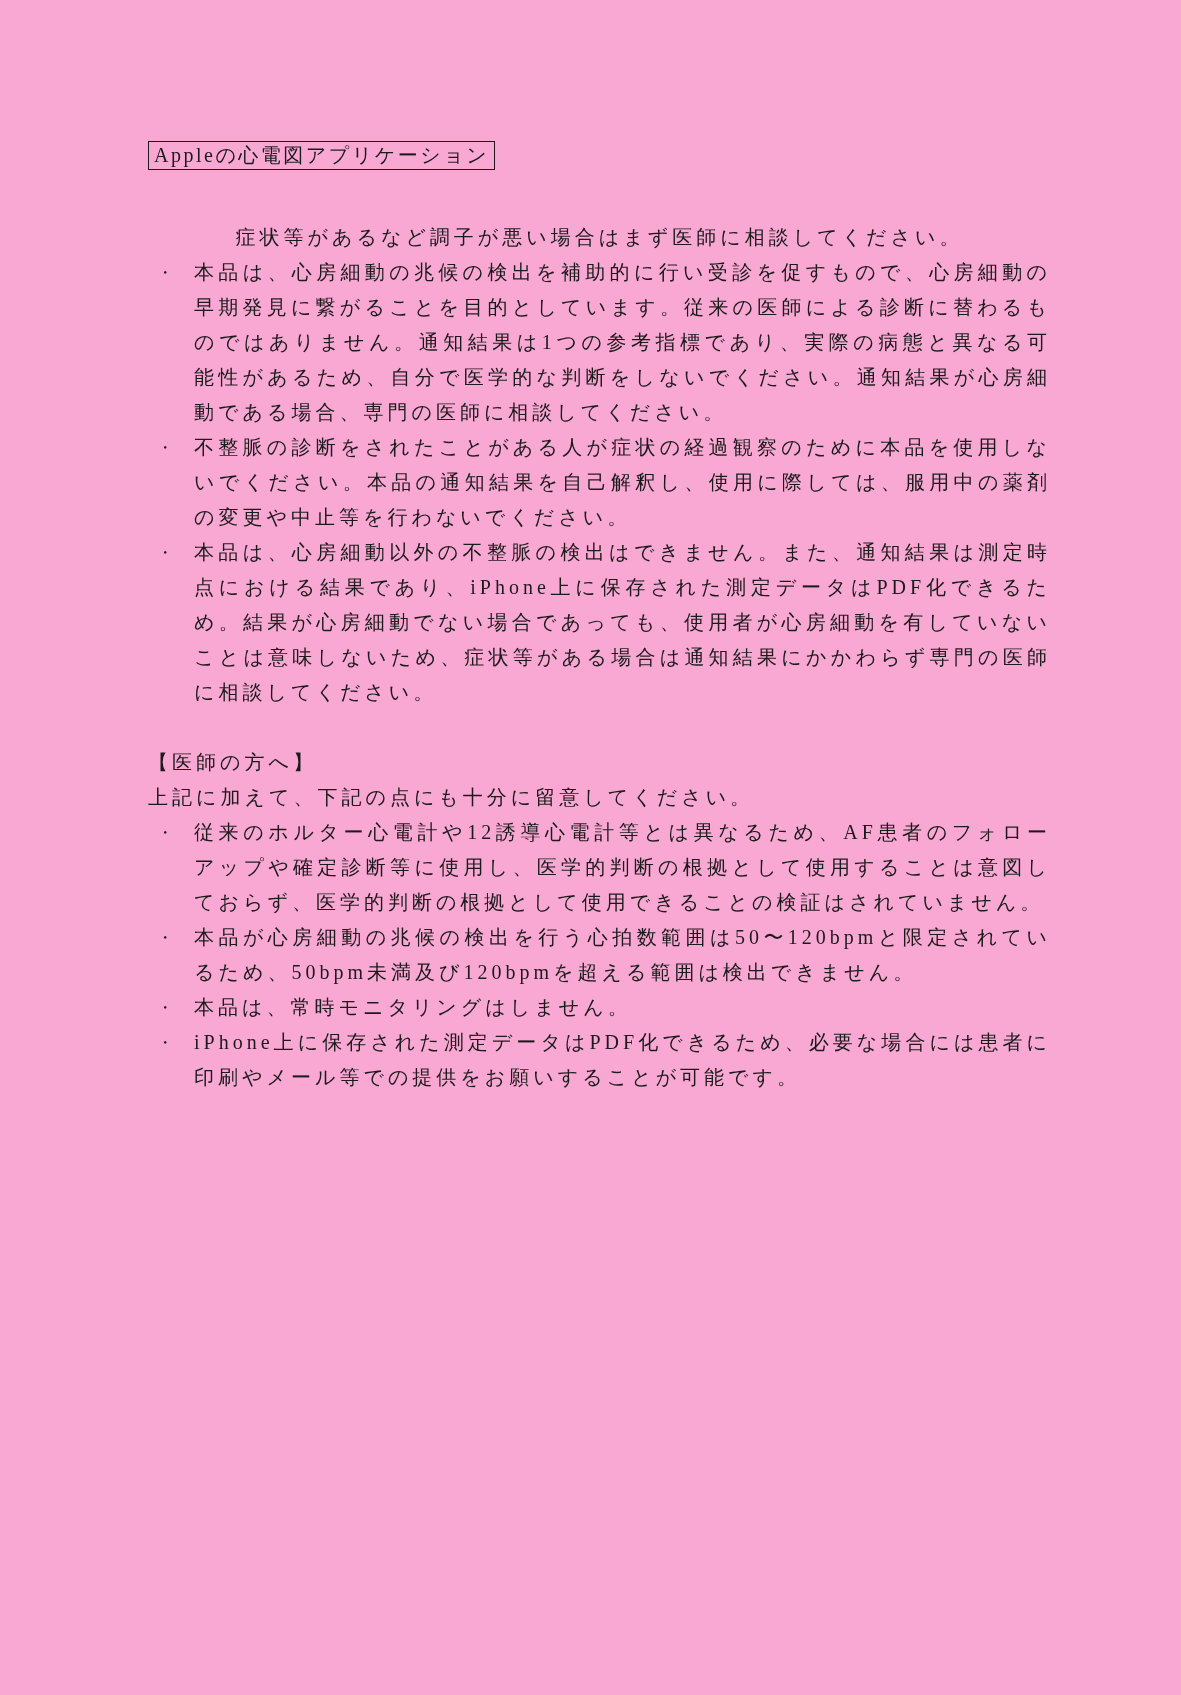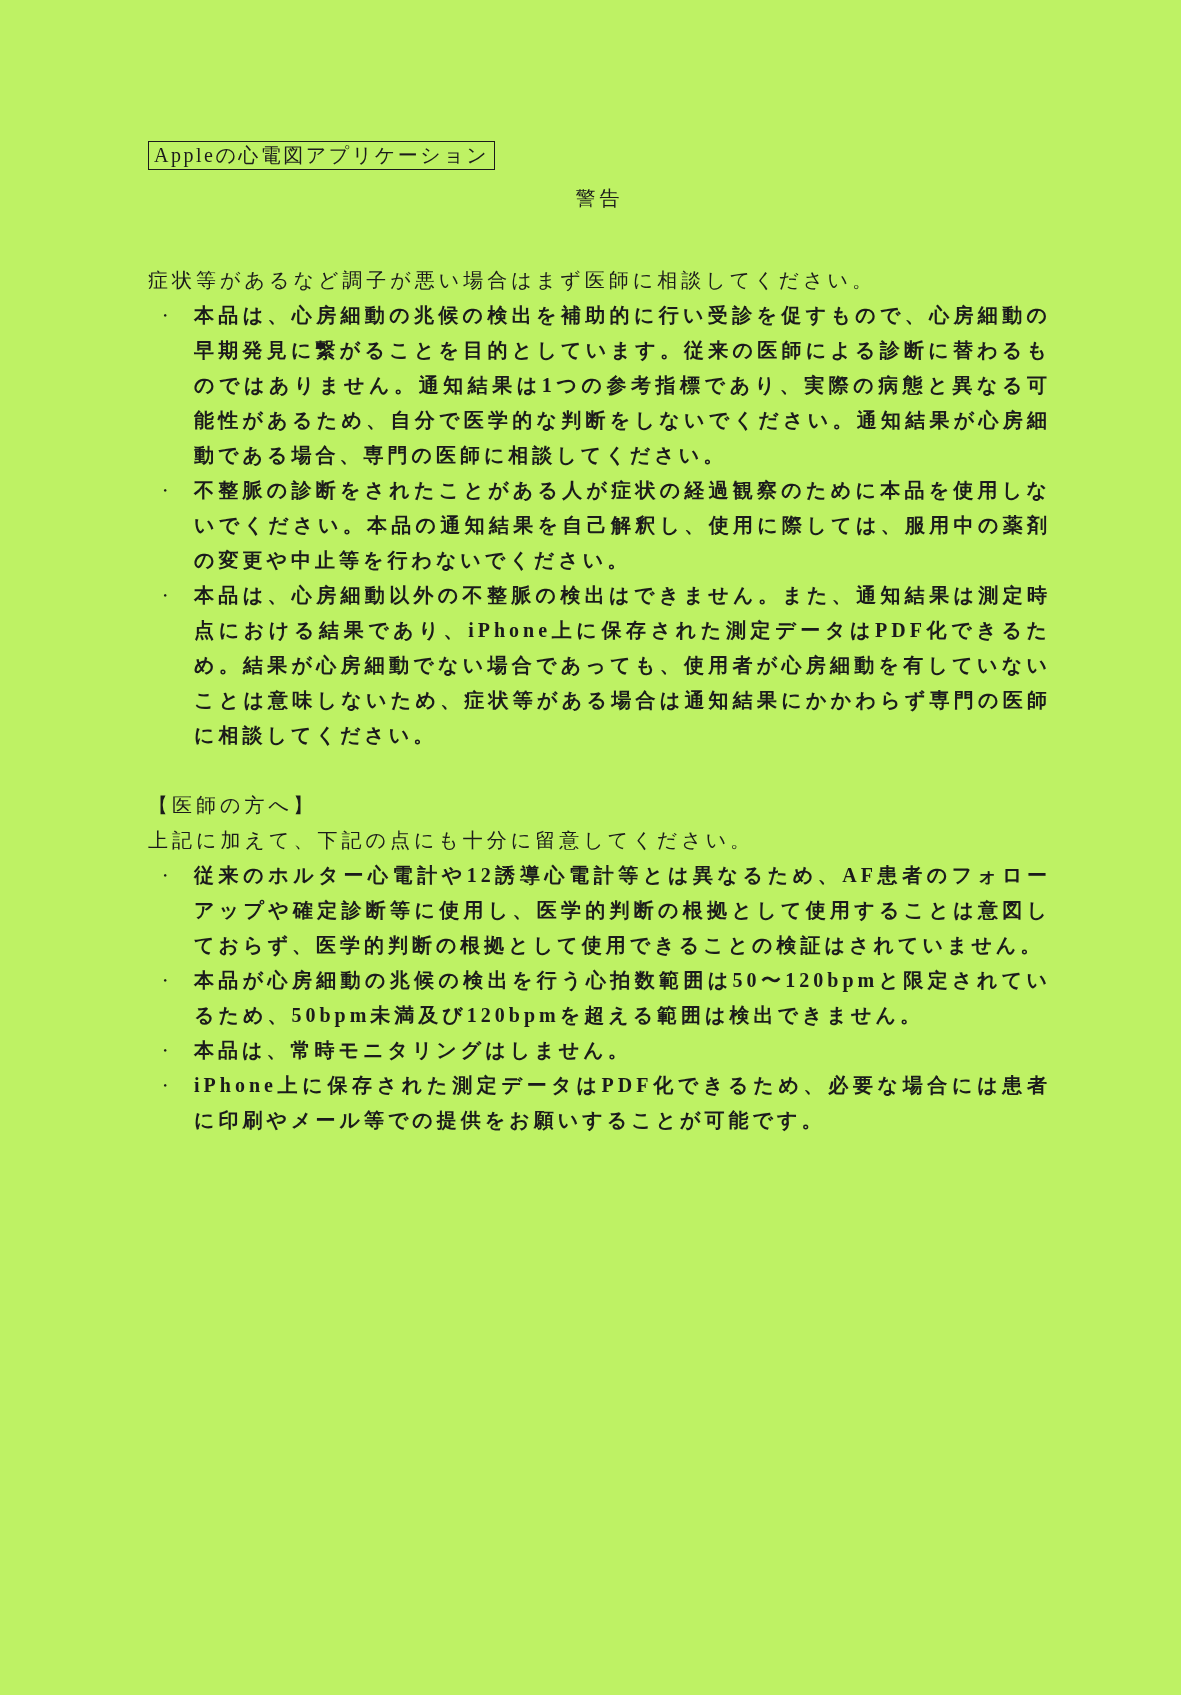--- a/index.html
+++ b/index.html
@@ -5,69 +5,67 @@
   html, body {
     margin: 0;
     padding: 0;
     background: #ffffff;
   }
   .page {
     position: relative;
     width: 1181px;
     height: 1695px;
     box-sizing: border-box;
-    background: #bef264;
+    background: #f9a8d4;
     padding: 138px 130px 0 148px;
     font-family: "Liberation Serif", "DejaVu Serif", serif;
     color: #1b1b1b;
     font-size: 20px;
     line-height: 35px;
     letter-spacing: 4px;
     overflow: hidden;
   }
   .title-box {
     display: inline-block;
     border: 1px solid #1b1b1b;
     padding: 0 5px;
     letter-spacing: 2.5px;
     line-height: 27px;
   }
   .warn-heading {
     text-align: center;
     margin: 8px 0 0 0;
   }
   .para { margin: 0; }
-  .gap-2l { margin-top: 47px; }   
+  .gap-2l { margin-top: 47px; text-align: center; }   
   .gap-1l { margin-top: 35px; }
   .section-heading { margin: 35px 0 0 0; }
   .bullet-list { margin: 0; padding: 0; }
   .bullet-item {
     display: flex;
     align-items: flex-start;
   }
   .bullet-marker {
     flex: 0 0 46px;
     box-sizing: border-box;
     padding-left: 9px;
     font-size: 16px;
   }
   .bullet-text {
     flex: 1 1 auto;
     text-align: justify;
-    font-weight: bold;
   }
 </style>
 </head>
 <body>
 
 <div class="page">
 
   <div class="title-box">Appleの心電図アプリケーション</div>
 
-  <div class="warn-heading">警告</div>
 
   <p class="para gap-2l">症状等があるなど調子が悪い場合はまず医師に相談してください。</p>
 
 
   
 
   <div class="bullet-list">
     <div class="bullet-item">
       <span class="bullet-marker">・</span>
       <span class="bullet-text">本品は、心房細動の兆候の検出を補助的に行い受診を促すもので、心房細動の早期発見に繋がることを目的としています。従来の医師による診断に替わるものではありません。通知結果は1つの参考指標であり、実際の病態と異なる可能性があるため、自分で医学的な判断をしないでください。通知結果が心房細動である場合、専門の医師に相談してください。</span>

